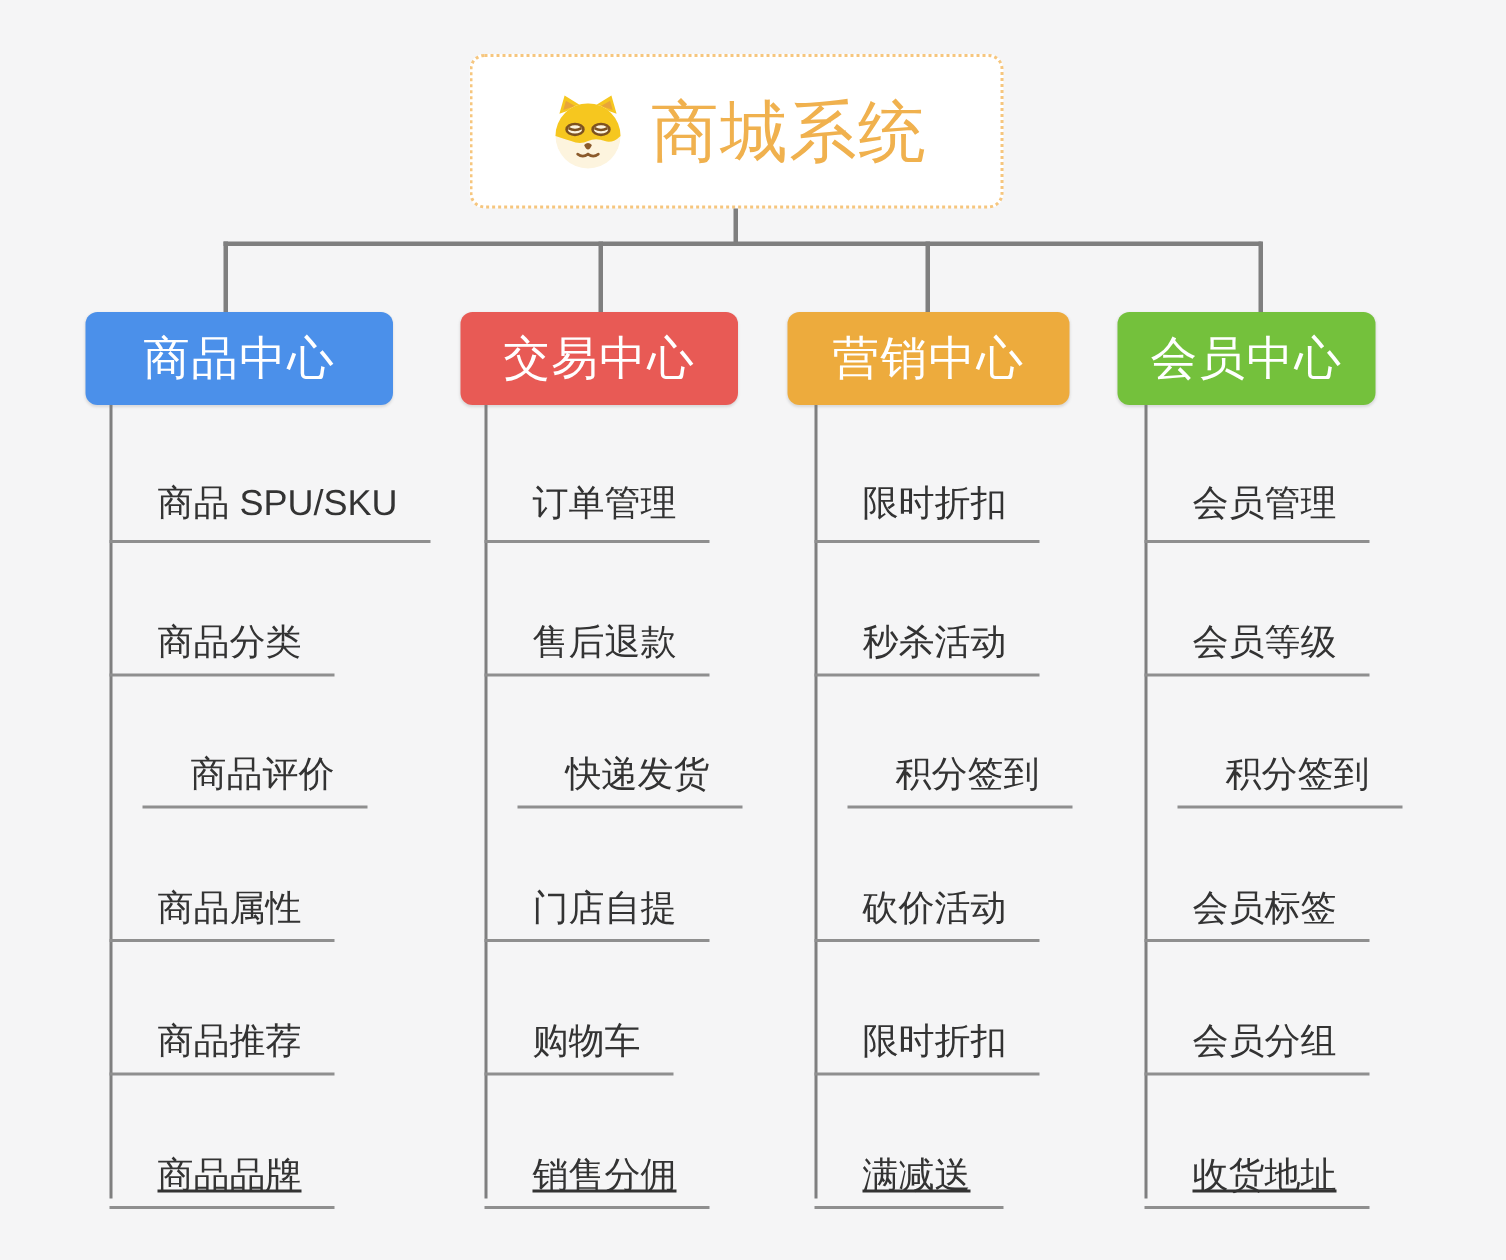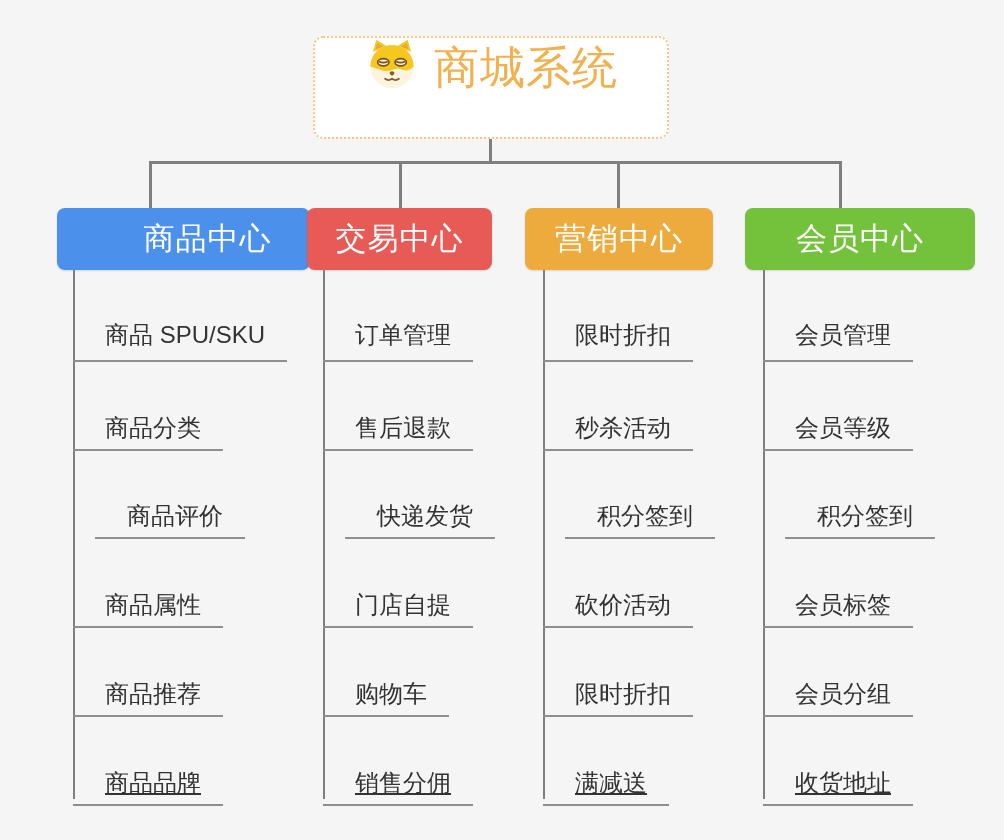--- a/index.html
+++ b/index.html
@@ -11,43 +11,43 @@
     --root_border:#f6c67e;
   }
   html,body{margin:0;padding:0;}
   body{background:var(--background);font-family:"Liberation Sans","DejaVu Sans",sans-serif;}
   .canvas{position:relative;width:1004px;height:840px;background:var(--background);overflow:hidden;}
 
   
   .root-node{
     position:absolute;left:313px;top:36px;width:356px;height:103px;
     background:#ffffff;border:2px dotted var(--root_border);border-radius:10px;
-    box-sizing:border-box;display:flex;align-items:flex-start;justify-content:center;gap:14px;
+    box-sizing:border-box;display:flex;align-items:center;justify-content:center;gap:14px;
   }
   .root-title{font-size:45px;color:var(--root_title);letter-spacing:1px;white-space:nowrap;}
   .doge{width:56px;height:52px;flex:0 0 auto;}
 
   
   .cline{position:absolute;background:var(--connector);}
   .root-stem{left:489px;top:139px;width:3px;height:24px;}
   .bus{left:149px;top:161px;width:692px;height:3px;}
   .drop{top:161px;width:3px;height:48px;}
   .drop-1{left:149px;} .drop-2{left:399px;} .drop-3{left:617px;} .drop-4{left:839px;}
 
   
   .branch-node{
     position:absolute;top:208px;height:62px;border-radius:8px;
     display:flex;align-items:center;justify-content:center;
     color:#ffffff;font-size:31px;letter-spacing:1px;white-space:nowrap;
     box-shadow:0 1px 2px rgba(0,0,0,0.12);
   }
-  .bn-1{left:57px;width:205px;padding-left:48px;}
+  .bn-1{left:57px;width:205px;}
   .bn-2{left:307px;width:185px;}
   .bn-3{left:525px;width:188px;}
-  .bn-4{left:745px;width:230px;}
+  .bn-4{left:745px;width:172px;}
 
   
   .branch-col{position:absolute;top:270px;height:529px;}
   .bc-1{left:73px;} .bc-2{left:323px;} .bc-3{left:543px;} .bc-4{left:763px;}
   .branch-col .stem{position:absolute;left:0;top:0;width:2px;height:529px;background:var(--connector);}
   .sub-item{
     position:absolute;left:0;height:40px;
     display:flex;align-items:flex-end;
     padding:0 22px 5px 32px;
     border-bottom:2px solid var(--line);

